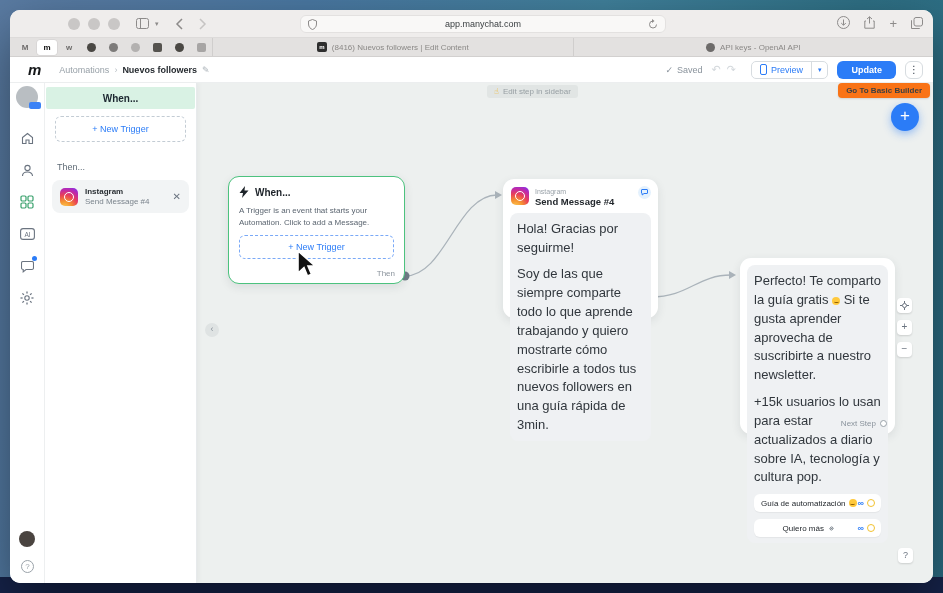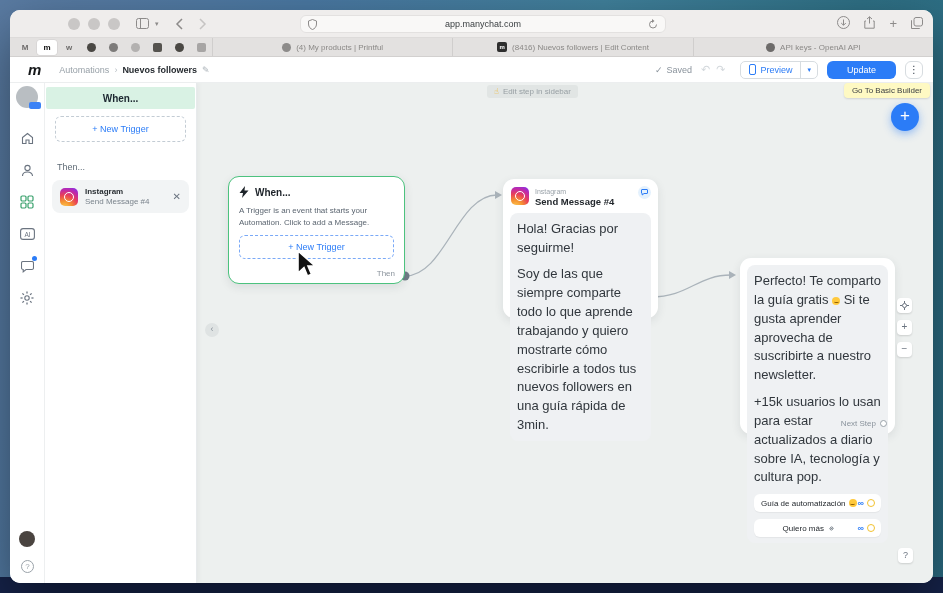--- a/index.html
+++ b/index.html
@@ -47,22 +47,22 @@
   .crumbs { display:flex; align-items:center; gap:5px; margin-left:18px; font-size:9px; }
   .crumb-a { color:#98a1a8; } .crumb-sep { color:#b7bec4; } .crumb-b { color:#252a2f; font-weight:bold; }
   .pencil { color:#a9b1b7; font-size:9px; }
   .hdr-right { margin-left:auto; display:flex; align-items:center; gap:9px; }
   .saved { color:#8a939c; font-size:9px; display:flex; gap:4px; align-items:center; }
   .undo-redo { color:#d3d8dc; font-size:11px; letter-spacing:6px; }
   .btn-preview { display:flex; align-items:center; height:18px; border:1px solid #d7dce0; border-radius:5px;
                  background:#fff; color:#2b7cf7; font-size:9px; overflow:hidden; }
   .btn-preview .seg { padding:0 8px; display:flex; align-items:center; gap:4px; height:100%; }
   .btn-preview .seg.chev { border-left:1px solid #d7dce0; padding:0 6px; font-size:7px; }
-  .btn-update { height:18px; padding:0 20px; background:#2b7cf7; color:#fff; border:none; border-radius:6px;
-                font-size:9px; font-weight:normal; }
+  .btn-update { height:18px; padding:0 14px; background:#2b7cf7; color:#fff; border:none; border-radius:6px;
+                font-size:9px; font-weight:bold; }
   .btn-more { width:18px; height:18px; border:1px solid #d7dce0; border-radius:6px; background:#fff;
               color:#3c4450; font-size:10px; line-height:16px; text-align:center; }
 
   
   .appbody { display:flex; height:500px; }
 
   .rail { width:35px; background:#fff; border-right:1px solid #eef0f1; display:flex; flex-direction:column;
           align-items:center; padding:3px 0 6px; }
   .avatar { width:22px; height:22px; border-radius:50%; background:#b9bec2; position:relative; margin-bottom:14px; }
   .avatar::after { content:""; position:absolute; right:-3px; bottom:-1px; width:12px; height:7px;
@@ -91,23 +91,23 @@
   .step-ti { font-size:8px; color:#7a838c; }
   .step-x { color:#6b7480; font-size:10px; }
 
   
   .canvas { position:relative; flex:1; background:#edf0ef; overflow:hidden; }
   .conn { position:absolute; inset:0; width:100%; height:100%; }
 
   .tooltip { position:absolute; left:290px; top:2px; height:13px; padding:0 7px; background:#e1e5e4;
              border-radius:3px; display:flex; align-items:center; gap:4px; font-size:8px; color:#98a0a4; }
   .tooltip .hand { color:#f0b429; font-size:8px; }
-  .go-basic { position:absolute; right:3px; top:0px; height:15px; padding:0 8px; background:#fef9c3;
+  .go-basic { position:absolute; right:3px; top:0px; height:15px; padding:0 8px; background:#f97316;
               border-radius:4px; box-shadow:0 1px 2px rgba(0,0,0,.12); font-size:8px; color:#3c4043;
-              display:flex; align-items:center; }
+              display:flex; align-items:center;font-weight:bold; }
   .fab { position:absolute; left:694px; top:20px; width:28px; height:28px; border-radius:50%; background:#2b7cf7;
          color:#fff; font-size:17px; line-height:26px; text-align:center; box-shadow:0 3px 8px rgba(43,124,247,.45); }
 
   .node { position:absolute; background:#fff; border-radius:11px; box-shadow:0 3px 10px rgba(40,50,60,.10); }
   .node-when { left:31px; top:93px; width:177px; height:108px; border:1.5px solid #4cc27e; padding:9px 10px 6px; }
   .nw-head { display:flex; align-items:center; gap:6px; font-size:10px; font-weight:bold; color:#1d2329; }
   .nw-desc { margin-top:7px; font-size:8px; line-height:1.45; color:#5b6570; }
   .nw-btn { margin-top:7px; height:24px; border:1px dashed #7aa9f7; border-radius:6px; display:flex;
             align-items:center; justify-content:center; color:#2b7cf7; font-size:9px; }
   .nw-then { position:absolute; right:9px; bottom:5px; font-size:8px; color:#8a939c; }
@@ -232,24 +232,20 @@
           <span class="sq-fav dark"></span>
         </span>
       <span class="pin">
           <span class="dot-fav" style="background:#4a4844;"></span>
         </span>
       <span class="pin">
           <span class="sq-fav" style="background:#a7a5a4;"></span>
         </span>
     </div>
     <div class="tab">
-      <span class="fav"></span>
-      <span>(4) My products | Printful</span>
-    </div>
-    <div class="tab">
       <span class="fav mc">m</span>
       <span>(8416) Nuevos followers | Edit Content</span>
     </div>
     <div class="tab">
       <span class="fav" style="background:#6d6b6a;"></span>
       <span>API keys - OpenAI API</span>
     </div>
   </div>
 
   <div class="appheader">

